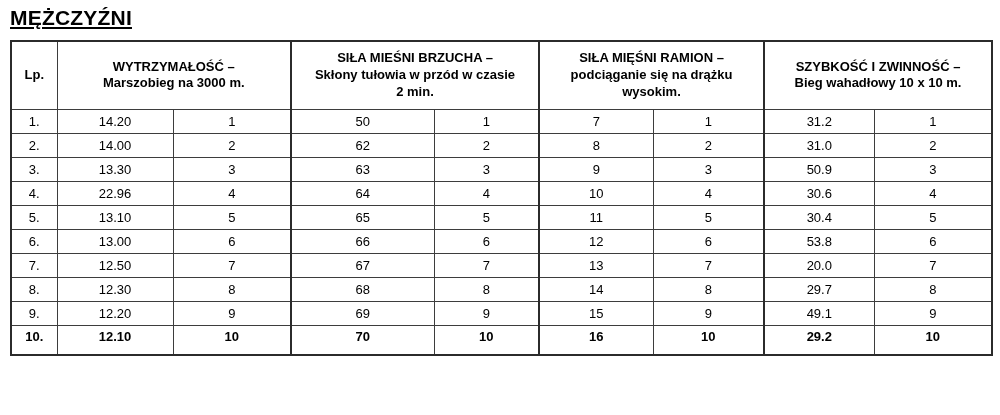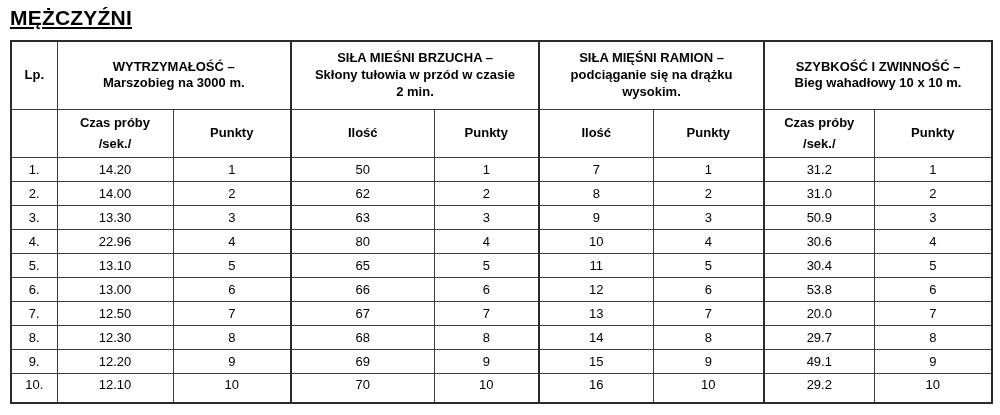--- a/index.html
+++ b/index.html
@@ -62,20 +62,21 @@
   }
   tbody td {
     font-size: 13px;
     font-weight: normal;
   }
   tbody tr:last-child {
     height: 30px;
   }
   tbody tr:last-child td {
     padding-bottom: 7px;
+    font-weight: bold;
   }
 </style>
 </head>
 <body>
 
 <div class="page">
   <div class="page-title">MĘŻCZYŹNI</div>
 
   <table class="norms">
     <colgroup>
@@ -96,33 +97,20 @@
 Marszobieg na 3000 m.</th>
         <th colspan="2" class="gsep">SIŁA MIEŚNI BRZUCHA –
 Skłony tułowia w przód w czasie
 2 min.</th>
         <th colspan="2" class="gsep">SIŁA MIĘŚNI RAMION –
 podciąganie się na drążku
 wysokim.</th>
         <th colspan="2" class="gsep">SZYBKOŚĆ I ZWINNOŚĆ –
 Bieg wahadłowy 10 x 10 m.</th>
       </tr>
-      <tr class="sub-row">
-        <th></th>
-        <th>Czas próby
-/sek./</th>
-        <th>Punkty</th>
-        <th class="gsep">Ilość</th>
-        <th>Punkty</th>
-        <th class="gsep">Ilość</th>
-        <th>Punkty</th>
-        <th class="gsep">Czas próby
-/sek./</th>
-        <th>Punkty</th>
-      </tr>
     </thead>
     <tbody>
       <tr>
         <td>1.</td>
         <td>14.20</td>
         <td>1</td>
         <td class="gsep">50</td>
         <td>1</td>
         <td class="gsep">7</td>
         <td>1</td>
@@ -148,21 +136,21 @@
         <td>3</td>
         <td class="gsep">9</td>
         <td>3</td>
         <td class="gsep">50.9</td>
         <td>3</td>
       </tr>
       <tr>
         <td>4.</td>
         <td>22.96</td>
         <td>4</td>
-        <td class="gsep">80</td>
+        <td class="gsep">64</td>
         <td>4</td>
         <td class="gsep">10</td>
         <td>4</td>
         <td class="gsep">30.6</td>
         <td>4</td>
       </tr>
       <tr>
         <td>5.</td>
         <td>13.10</td>
         <td>5</td>

